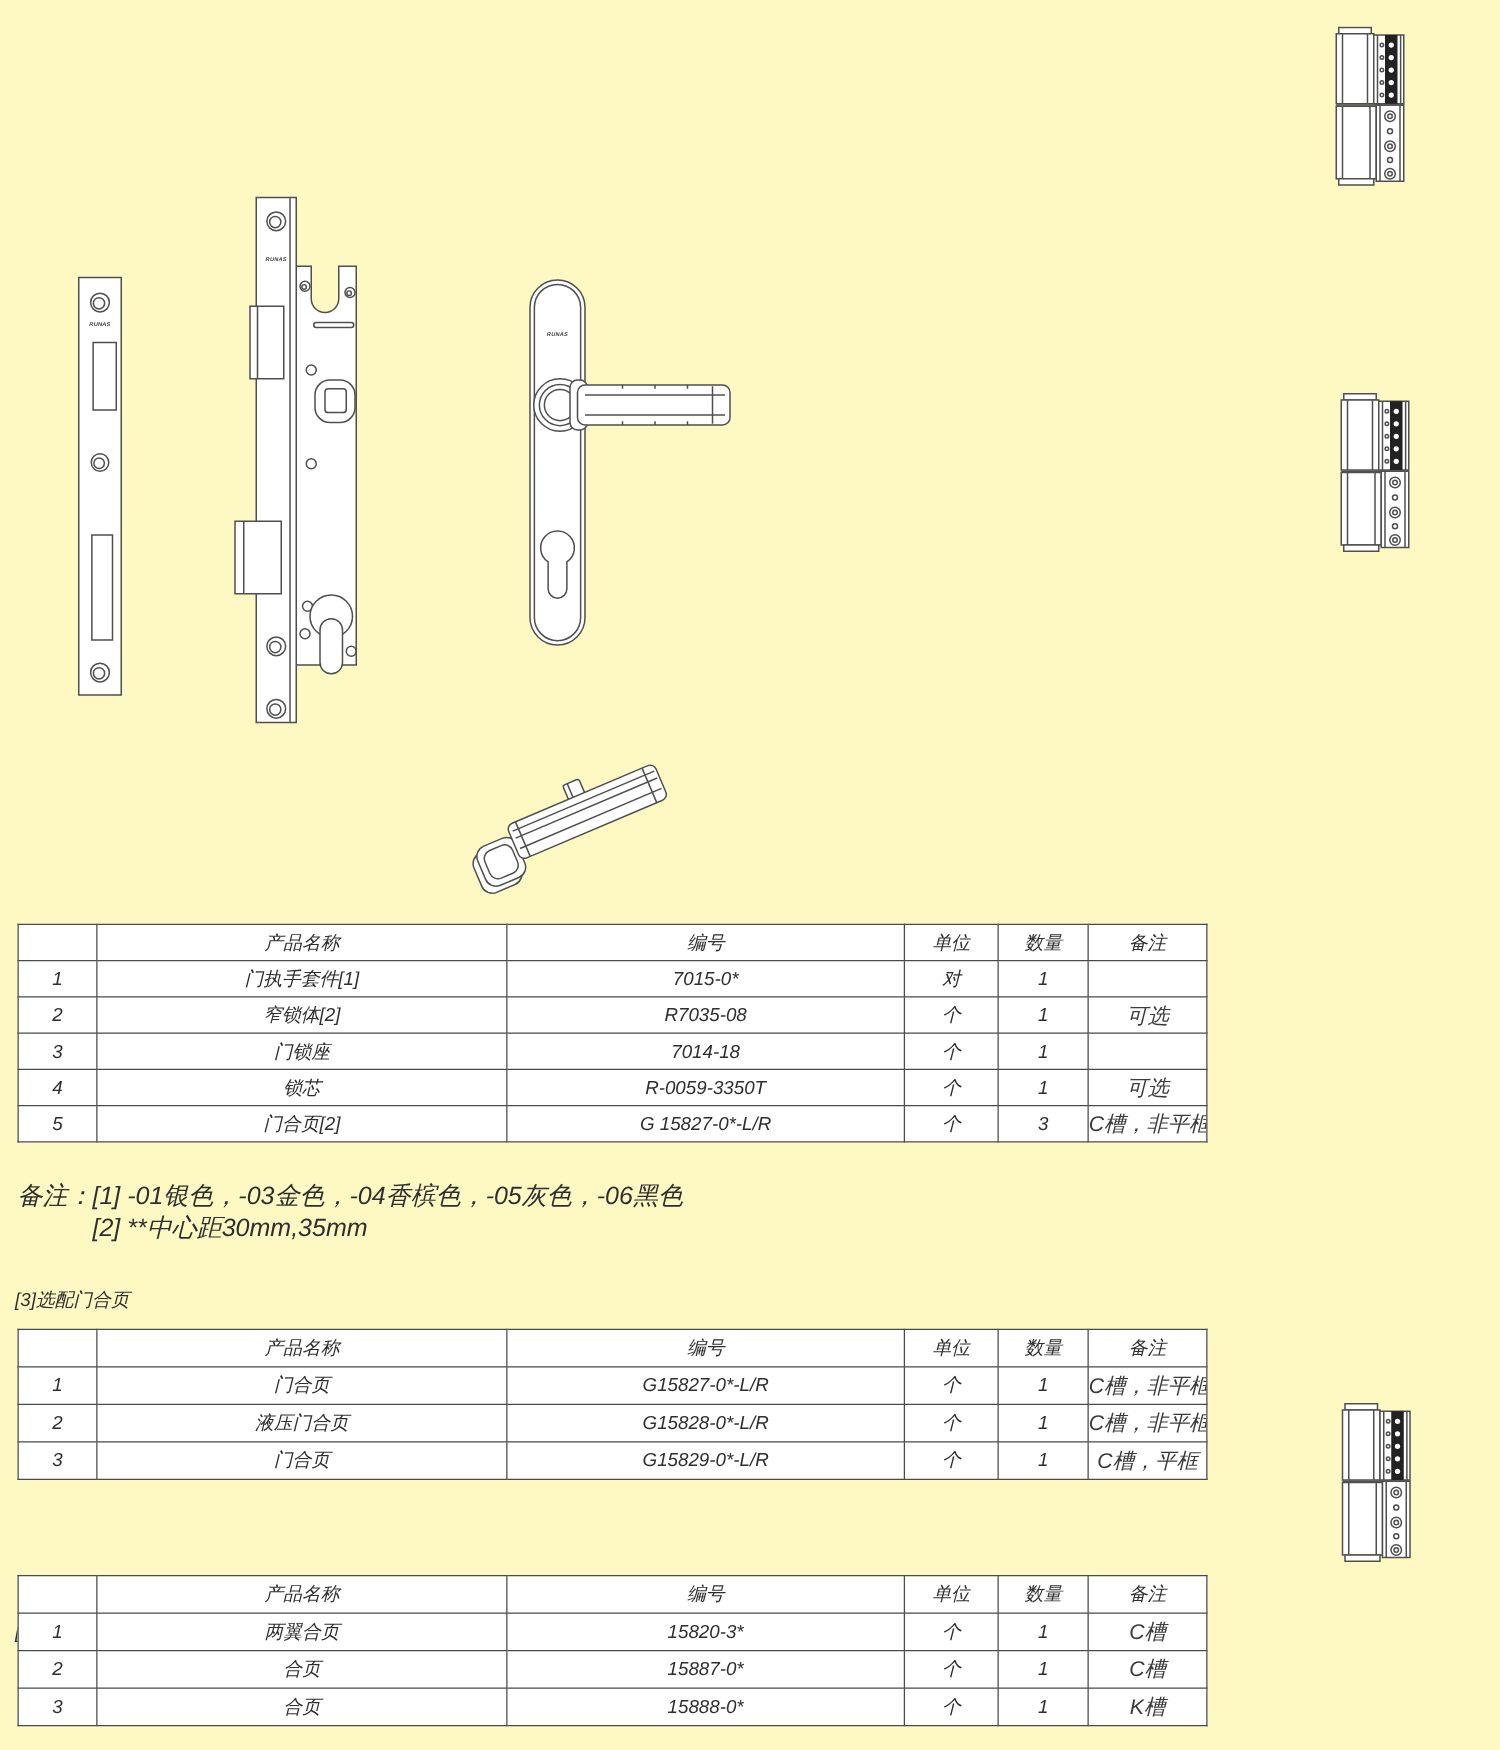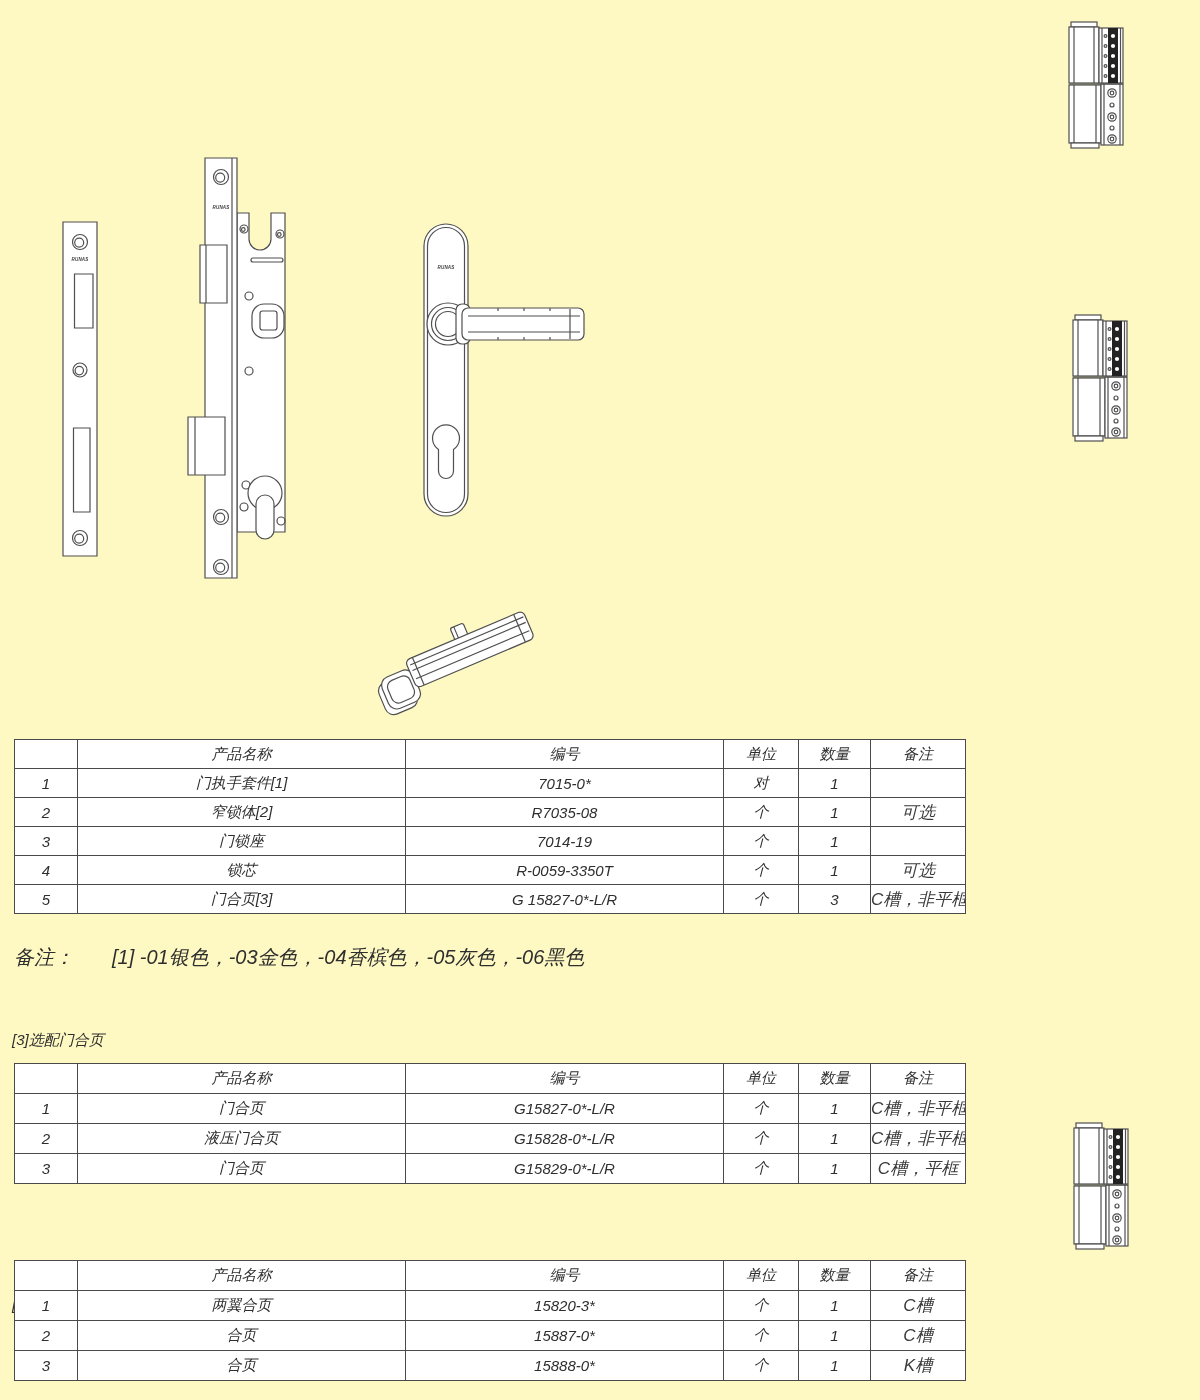--- a/index.html
+++ b/index.html
@@ -16,21 +16,21 @@
               font-weight:normal;font-size:15px;color:#2e2e2e;padding:0;overflow:hidden;
               white-space:nowrap;}
   table.parts tr{height:29px;}
   table.t-sub tr{height:30px;}
   table.parts td.remark{font-size:17px;color:#3a3a3a;}
   col.c-idx{width:63px;} col.c-name{width:328px;} col.c-code{width:318px;}
   col.c-unit{width:75px;} col.c-qty{width:72px;} col.c-rem{width:95px;}
 
   .notes{position:absolute;left:14px;top:944px;display:flex;font-size:20px;
          line-height:26px;color:#2e2e2e;}
-  .notes .lines div{white-space:pre;margin-left:38px;}
+  .notes .lines div{white-space:pre;}
   .section-label{position:absolute;left:12px;font-size:15px;color:#2e2e2e;}
   #sec3{top:1031px;} #sec4{top:1296px;}
 </style>
 </head>
 <body>
 
 <div class="canvas">
 
   <svg width="0" height="0" style="position:absolute">
     <defs>
@@ -215,48 +215,49 @@
           <td>2</td>
           <td>窄锁体[2]</td>
           <td>R7035-08</td>
           <td>个</td>
           <td>1</td>
           <td class="remark">可选</td>
         </tr>
         <tr>
           <td>3</td>
           <td>门锁座</td>
-          <td>7014-19</td>
+          <td>7014-18</td>
           <td>个</td>
           <td>1</td>
           <td class="remark"></td>
         </tr>
         <tr>
           <td>4</td>
           <td>锁芯</td>
           <td>R-0059-3350T</td>
           <td>个</td>
           <td>1</td>
           <td class="remark">可选</td>
         </tr>
         <tr>
           <td>5</td>
-          <td>门合页[3]</td>
+          <td>门合页[2]</td>
           <td>G 15827-0*-L/R</td>
           <td>个</td>
           <td>3</td>
           <td class="remark">C槽，非平框</td>
         </tr>
       </tbody>
   </table>
 
   <div class="notes">
     <span>备注：</span>
     <div class="lines">
       <div>[1] -01银色，-03金色，-04香槟色，-05灰色，-06黑色</div>
+      <div>[2] **中心距30mm,35mm</div>
     </div>
   </div>
 
   <div class="section-label" id="sec3">[3]选配门合页</div>
   <table class="parts t-sub" style="top:1063px">
     <colgroup>
         <col class="c-idx">
         <col class="c-name">
         <col class="c-code">
               <col class="c-unit">

